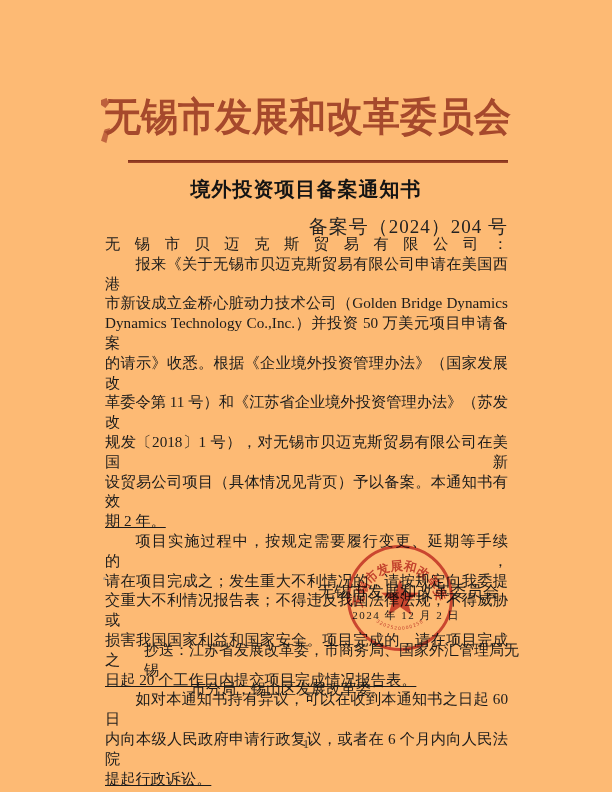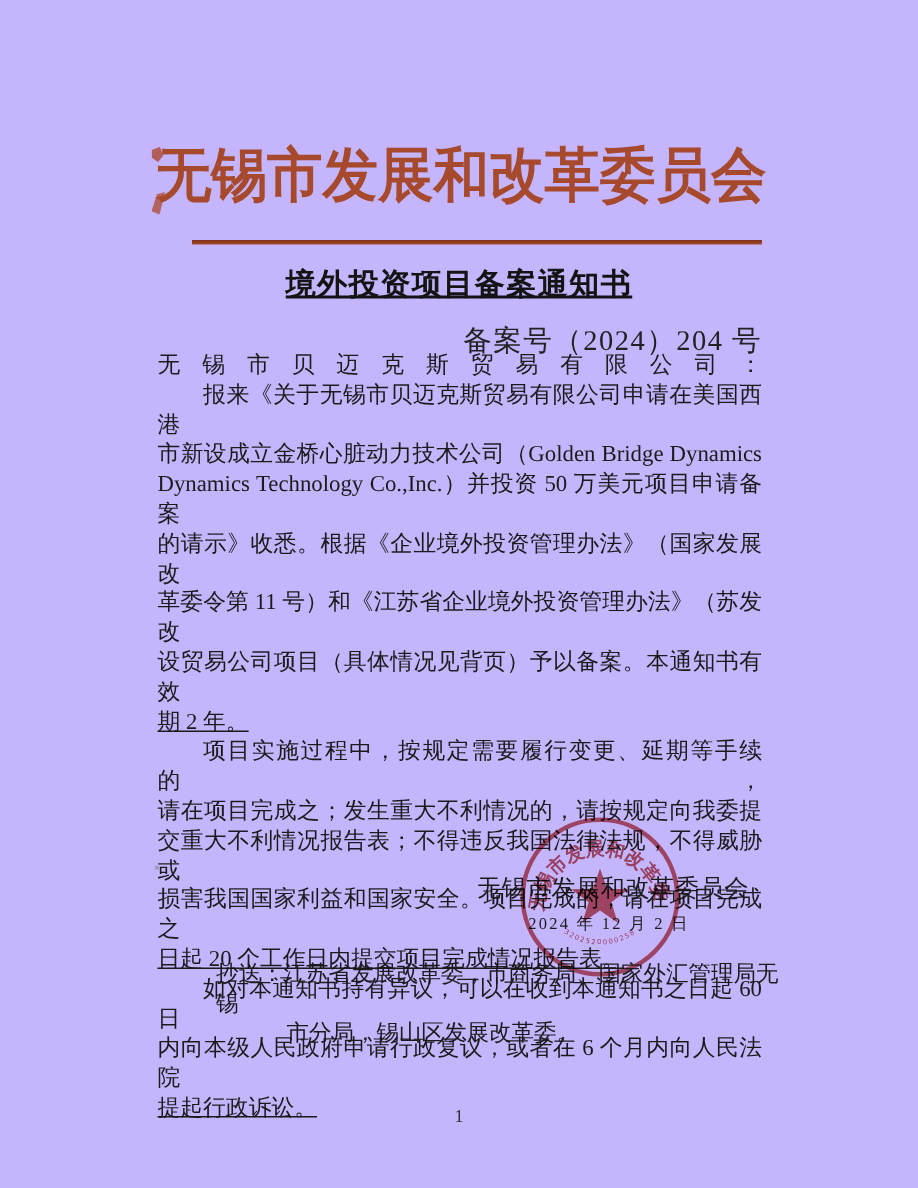--- a/index.html
+++ b/index.html
@@ -1,36 +1,35 @@
 <!DOCTYPE html>
 <html><head>
 <meta charset="utf-8">
 <style>
   html,body { margin:0; padding:0; background:#ffffff; }
   .page {
     position:relative; width:612px; height:792px; margin:0 auto;
-    background:#c4b5fd; overflow:hidden;
+    background:#fdba74; overflow:hidden;
     font-family:"Liberation Serif","DejaVu Serif",serif; color:#1d1d1d;
   }
   
   .agency {
     position:absolute; left:104px; top:92px; width:404px; margin:0;
     text-align:center; font-size:37px; font-weight:bold; color:#a6492c;
     letter-spacing:0; white-space:nowrap; transform:scaleY(1.06);
     font-family:"Liberation Serif","DejaVu Serif",serif;
   }
   .rule {
     position:absolute; left:128px; top:160px; width:380px; height:3px;
     background:linear-gradient(#7d2f18,#a64a2c);
   }
   .doc-title {
     position:absolute; left:0; top:176px; width:612px; margin:0;
     text-align:center; font-size:20px; font-weight:bold; color:#141414;
     letter-spacing:1px;
-    text-decoration:underline;
   }
   .doc-no {
     position:absolute; left:105px; top:214px; width:403px;
     text-align:right; font-size:19px; letter-spacing:1px; color:#222;
   }
   
   .bodytext {
     position:absolute; left:105px; top:234px; width:403px;
     font-size:15.2px; line-height:19.8px; color:#1b1b1b;
   }
@@ -96,20 +95,21 @@
 
   <div class="bodytext">
     <div class="line recipient">无锡市贝迈克斯贸易有限公司：</div>
 
     <div class="para">
       <div class="line indent">报来《关于无锡市贝迈克斯贸易有限公司申请在美国西港</div>
       <div class="line">市新设成立金桥心脏动力技术公司（Golden Bridge Dynamics</div>
       <div class="line">Dynamics Technology Co.,Inc.）并投资 50 万美元项目申请备案</div>
       <div class="line">的请示》收悉。根据《企业境外投资管理办法》（国家发展改</div>
       <div class="line">革委令第 11 号）和《江苏省企业境外投资管理办法》（苏发改</div>
+      <div class="line">规发〔2018〕1 号），对无锡市贝迈克斯贸易有限公司在美国新</div>
       <div class="line">设贸易公司项目（具体情况见背页）予以备案。本通知书有效</div>
       <div class="line last">期 2 年。</div>
     </div>
 
     <div class="para">
       <div class="line indent">项目实施过程中，按规定需要履行变更、延期等手续的，</div>
       <div class="line">请在项目完成之；发生重大不利情况的，请按规定向我委提</div>
       <div class="line">交重大不利情况报告表；不得违反我国法律法规，不得威胁或</div>
       <div class="line">损害我国国家利益和国家安全。项目完成的，请在项目完成之</div>
       <div class="line last">日起 20 个工作日内提交项目完成情况报告表。</div>

